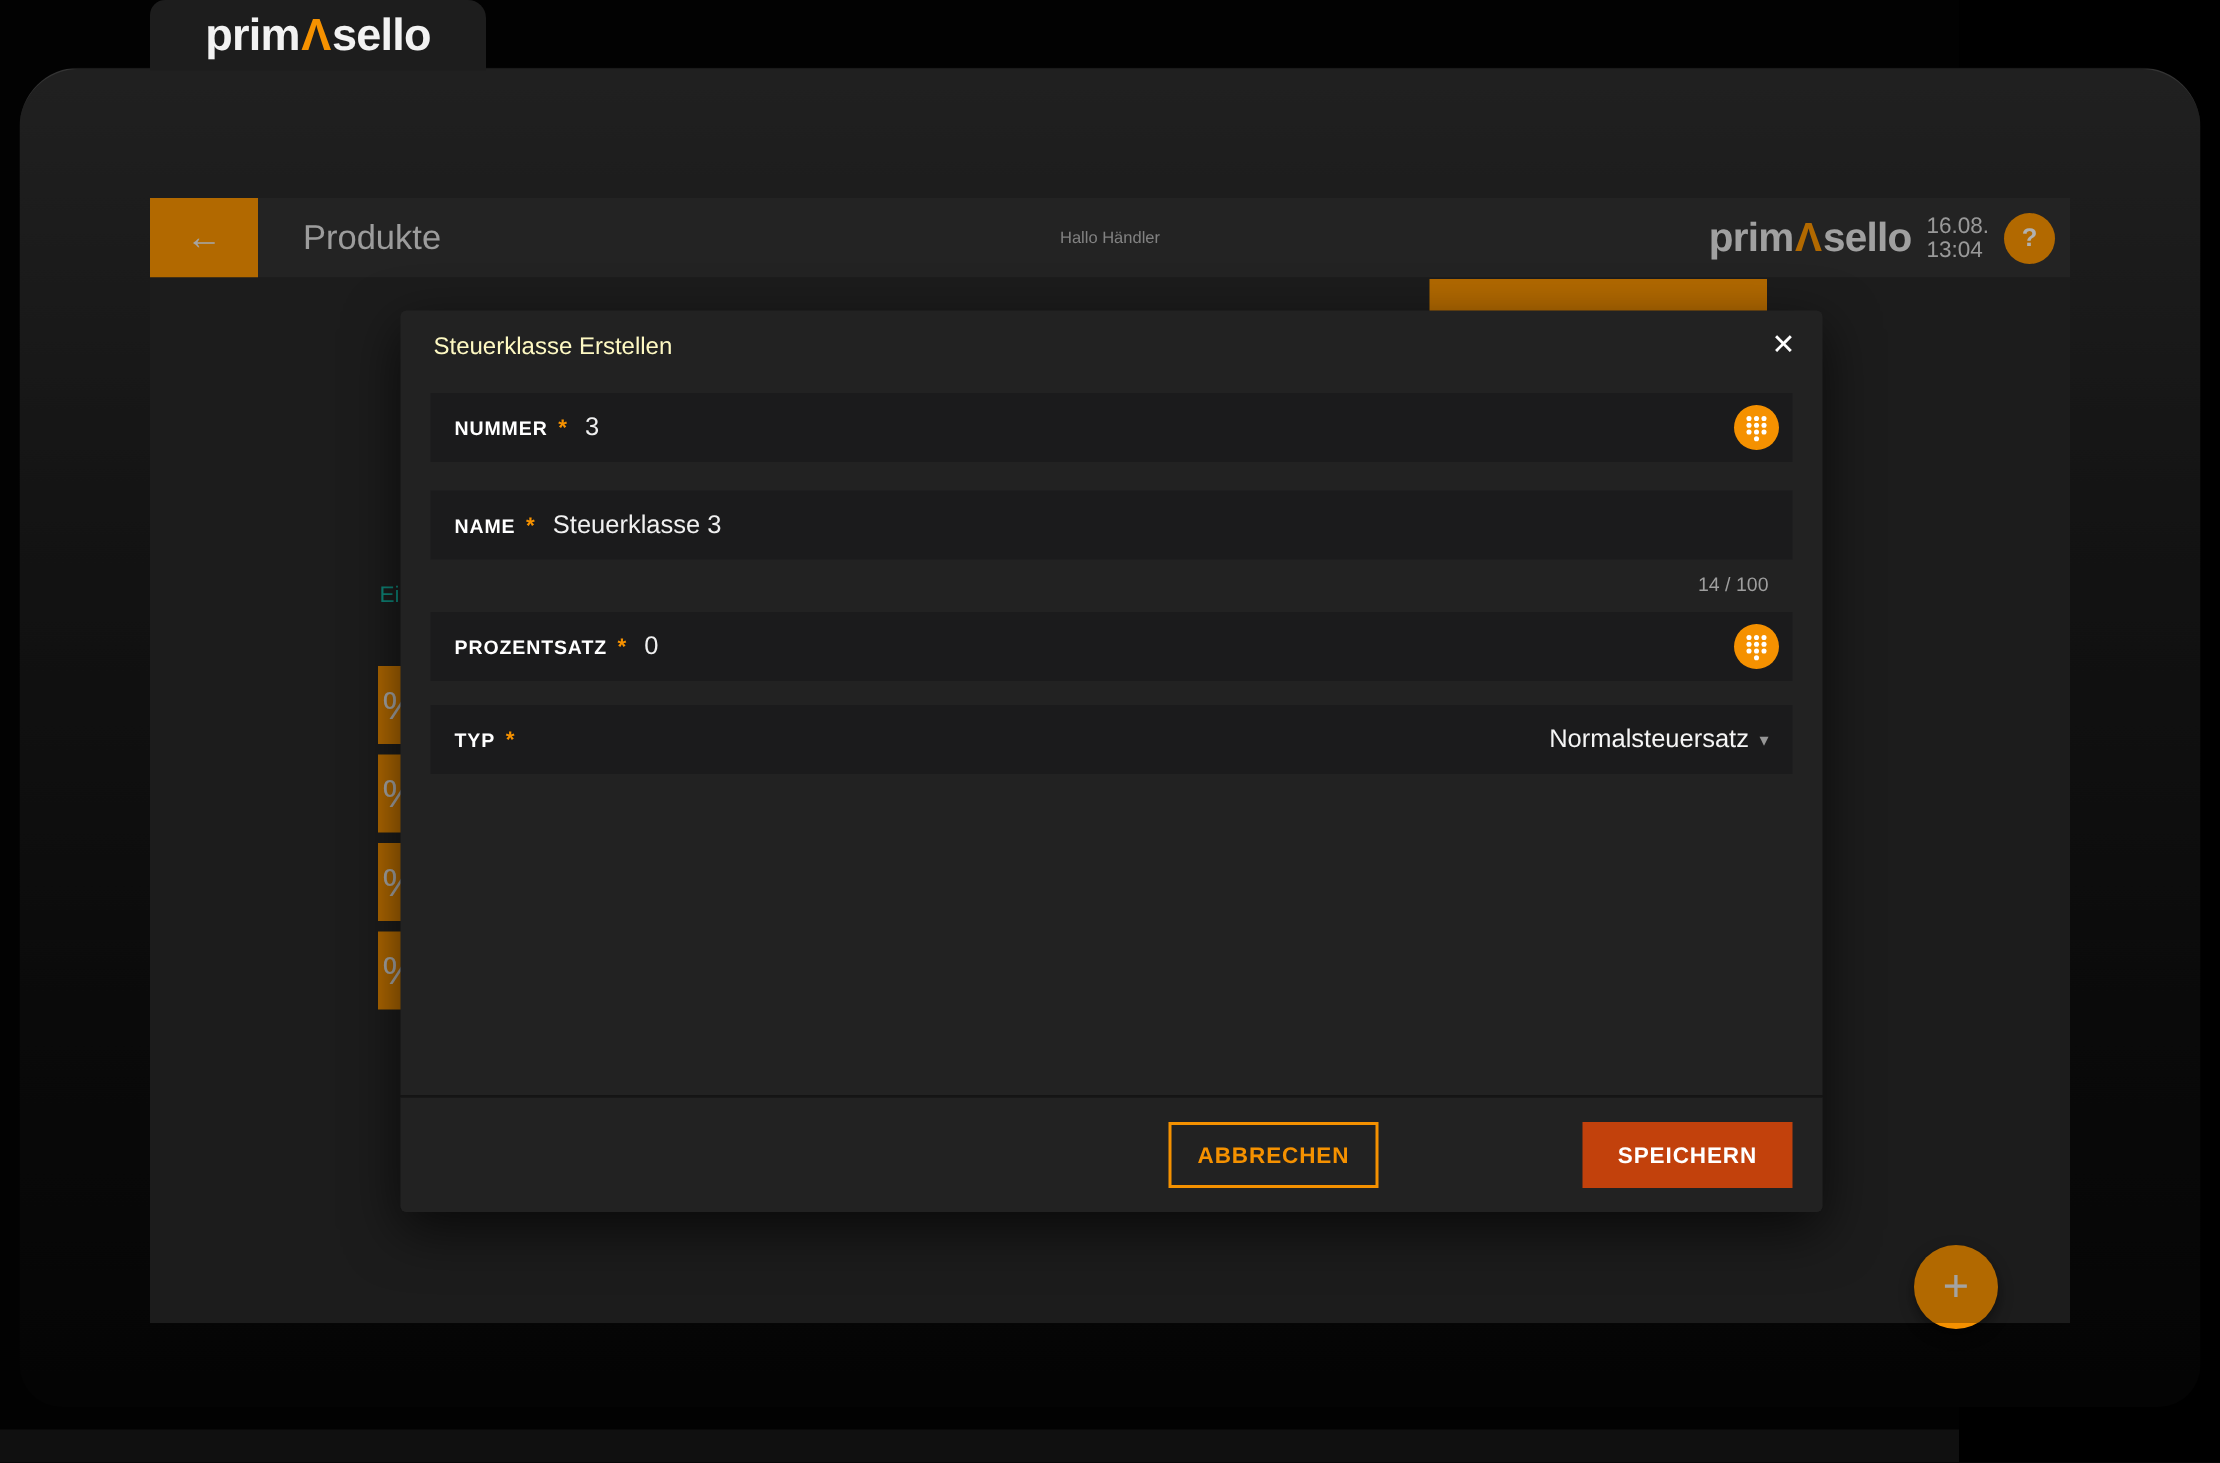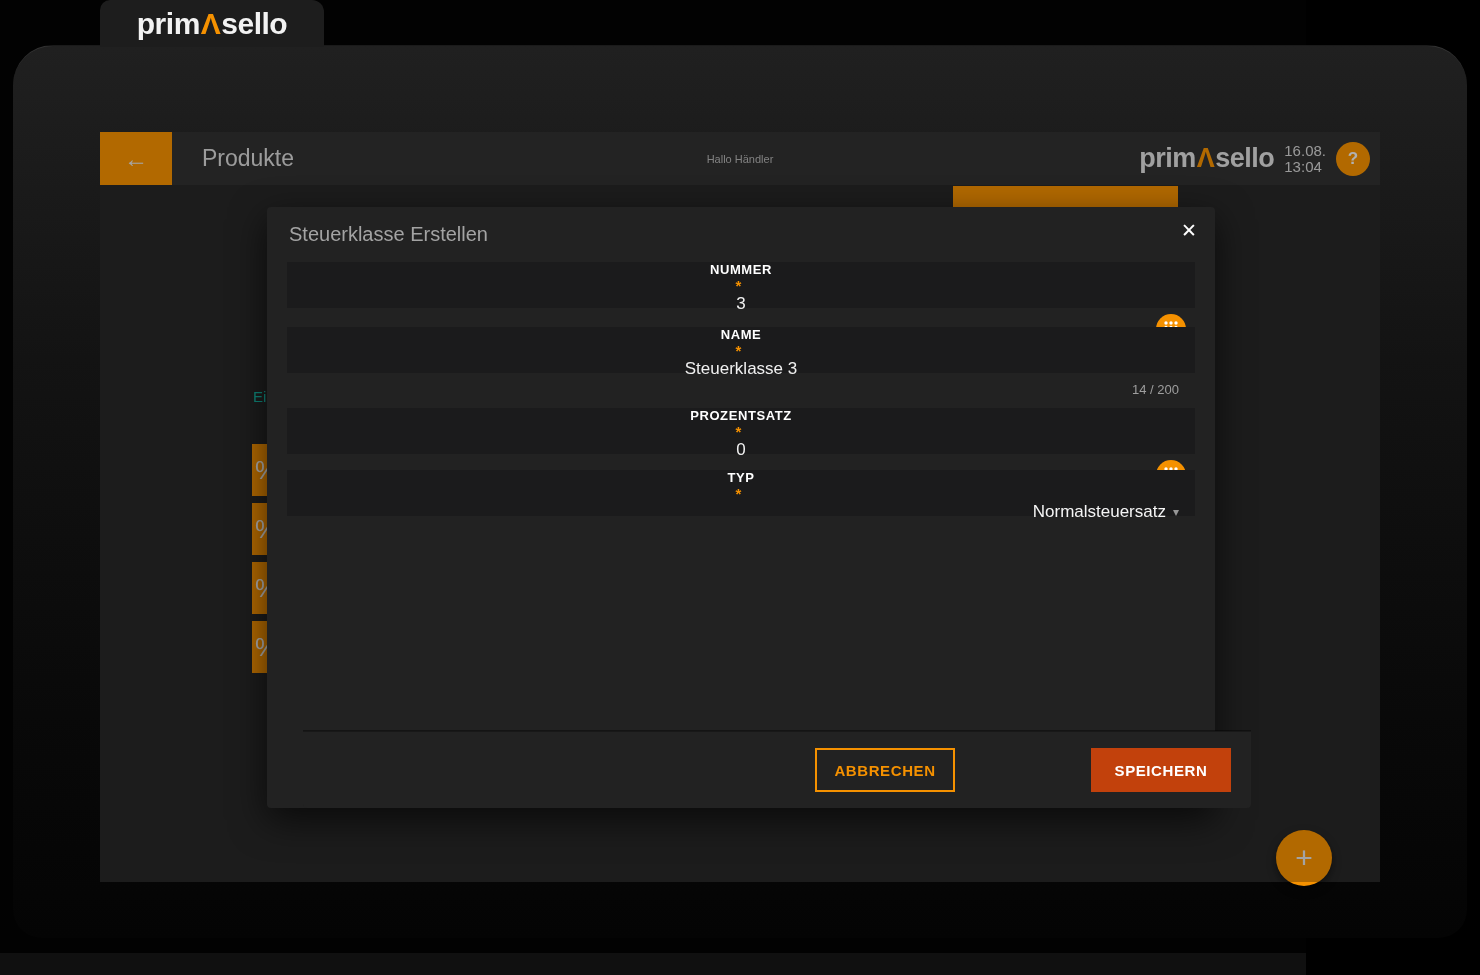--- a/index.html
+++ b/index.html
@@ -45,38 +45,38 @@
     color:#ececec; font-size:26px; display:flex; align-items:center; padding-left:3px; }
   .fab { position:absolute; left:1176px; top:645px; width:56px; height:56px; border-radius:50%;
     background:#f59100; border:none; cursor:pointer; color:#e0e0e0; font-size:30px; font-weight:300;
     display:flex; align-items:center; justify-content:center; box-shadow:0 4px 10px rgba(0,0,0,.45); }
 
   .scrim { position:absolute; left:0; top:0; width:1280px; height:750px; background:rgba(0,0,0,0.27); z-index:5; }
 
   
   .modal { position:absolute; left:267px; top:207px; width:948px; height:601px; background:#222222;
     border-radius:4px; box-shadow:0 12px 36px rgba(0,0,0,0.65); z-index:10; }
-  .modal-title { position:absolute; left:22px; top:16px; font-size:20px; color:#a3a3a3; }
+  .modal-title { position:absolute; left:22px; top:16px; font-size:16px; color:#fef9c3; }
   .modal-close { position:absolute; right:18px; top:14px; background:none; border:none; cursor:pointer;
     color:#ffffff; font-size:19px; line-height:1; }
 
   .field-row { position:absolute; left:20px; width:908px; height:46px; background:#1b1b1c;
-    display:flex; align-items:center; padding:0 16px; cursor:text;flex-direction:column; }
+    display:flex; align-items:center; padding:0 16px; cursor:text; }
   .row-nummer { top:55px; } .row-name { top:120px; } .row-prozentsatz { top:201px; } .row-typ { top:263px; cursor:pointer; }
   .f-label { font-size:13px; font-weight:bold; letter-spacing:0.6px; color:#ffffff; }
   .f-star { color:#f59100; font-size:15px; font-weight:bold; margin:0 12px 0 7px; }
   .f-value { font-size:17px; color:#f0f0f0; }
   .dial-btn { margin-left:auto; width:30px; height:30px; border-radius:50%; background:#f59100; border:none;
     cursor:pointer; display:flex; align-items:center; justify-content:center; margin-right:-7px; }
   .counter { position:absolute; top:175px; left:20px; width:892px; text-align:right; font-size:13px; color:#9e9e9e; }
   .select-value { margin-left:auto; font-size:17px; color:#f5f5f5; display:flex; align-items:center; gap:7px; }
   .dd-arrow { font-size:12px; color:#969696; }
 
   .modal-footer { position:absolute; left:0; top:524px; width:948px; height:77px; background:#222222;
-    border-top:1px solid #181818; box-shadow:0 -1px 0 rgba(0,0,0,0.4); border-radius:0 0 4px 4px;margin-left:36px; }
+    border-top:1px solid #181818; box-shadow:0 -1px 0 rgba(0,0,0,0.4); border-radius:0 0 4px 4px; }
   .btn-cancel { position:absolute; right:296px; top:16px; width:140px; height:44px; background:transparent;
     border:2px solid #f59100; color:#f59100; font-family:"Liberation Sans",sans-serif;
     font-size:15px; font-weight:bold; letter-spacing:0.6px; cursor:pointer; }
   .btn-save { position:absolute; right:20px; top:16px; width:140px; height:44px; background:#c2410c;
     border:none; color:#ffffff; font-family:"Liberation Sans",sans-serif;
     font-size:15px; font-weight:bold; letter-spacing:0.6px; cursor:pointer; }
 </style>
 </head>
 <body>
 
@@ -161,21 +161,21 @@
           </g>
         </svg>
       </button>
     </div>
 
     <div class="field-row row-name">
       <span class="f-label">NAME</span>
       <span class="f-star">*</span>
       <span class="f-value">Steuerklasse 3</span>
     </div>
-    <div class="counter">14 / 200</div>
+    <div class="counter">14 / 100</div>
 
     <div class="field-row row-prozentsatz">
       <span class="f-label">PROZENTSATZ</span>
       <span class="f-star">*</span>
       <span class="f-value">0</span>
       <button class="dial-btn">
         <svg width="30" height="30" viewBox="0 0 30 30">
           <g fill="#ffffff">
             <circle cx="10" cy="9" r="1.7"></circle>
               <circle cx="15" cy="9" r="1.7"></circle>

